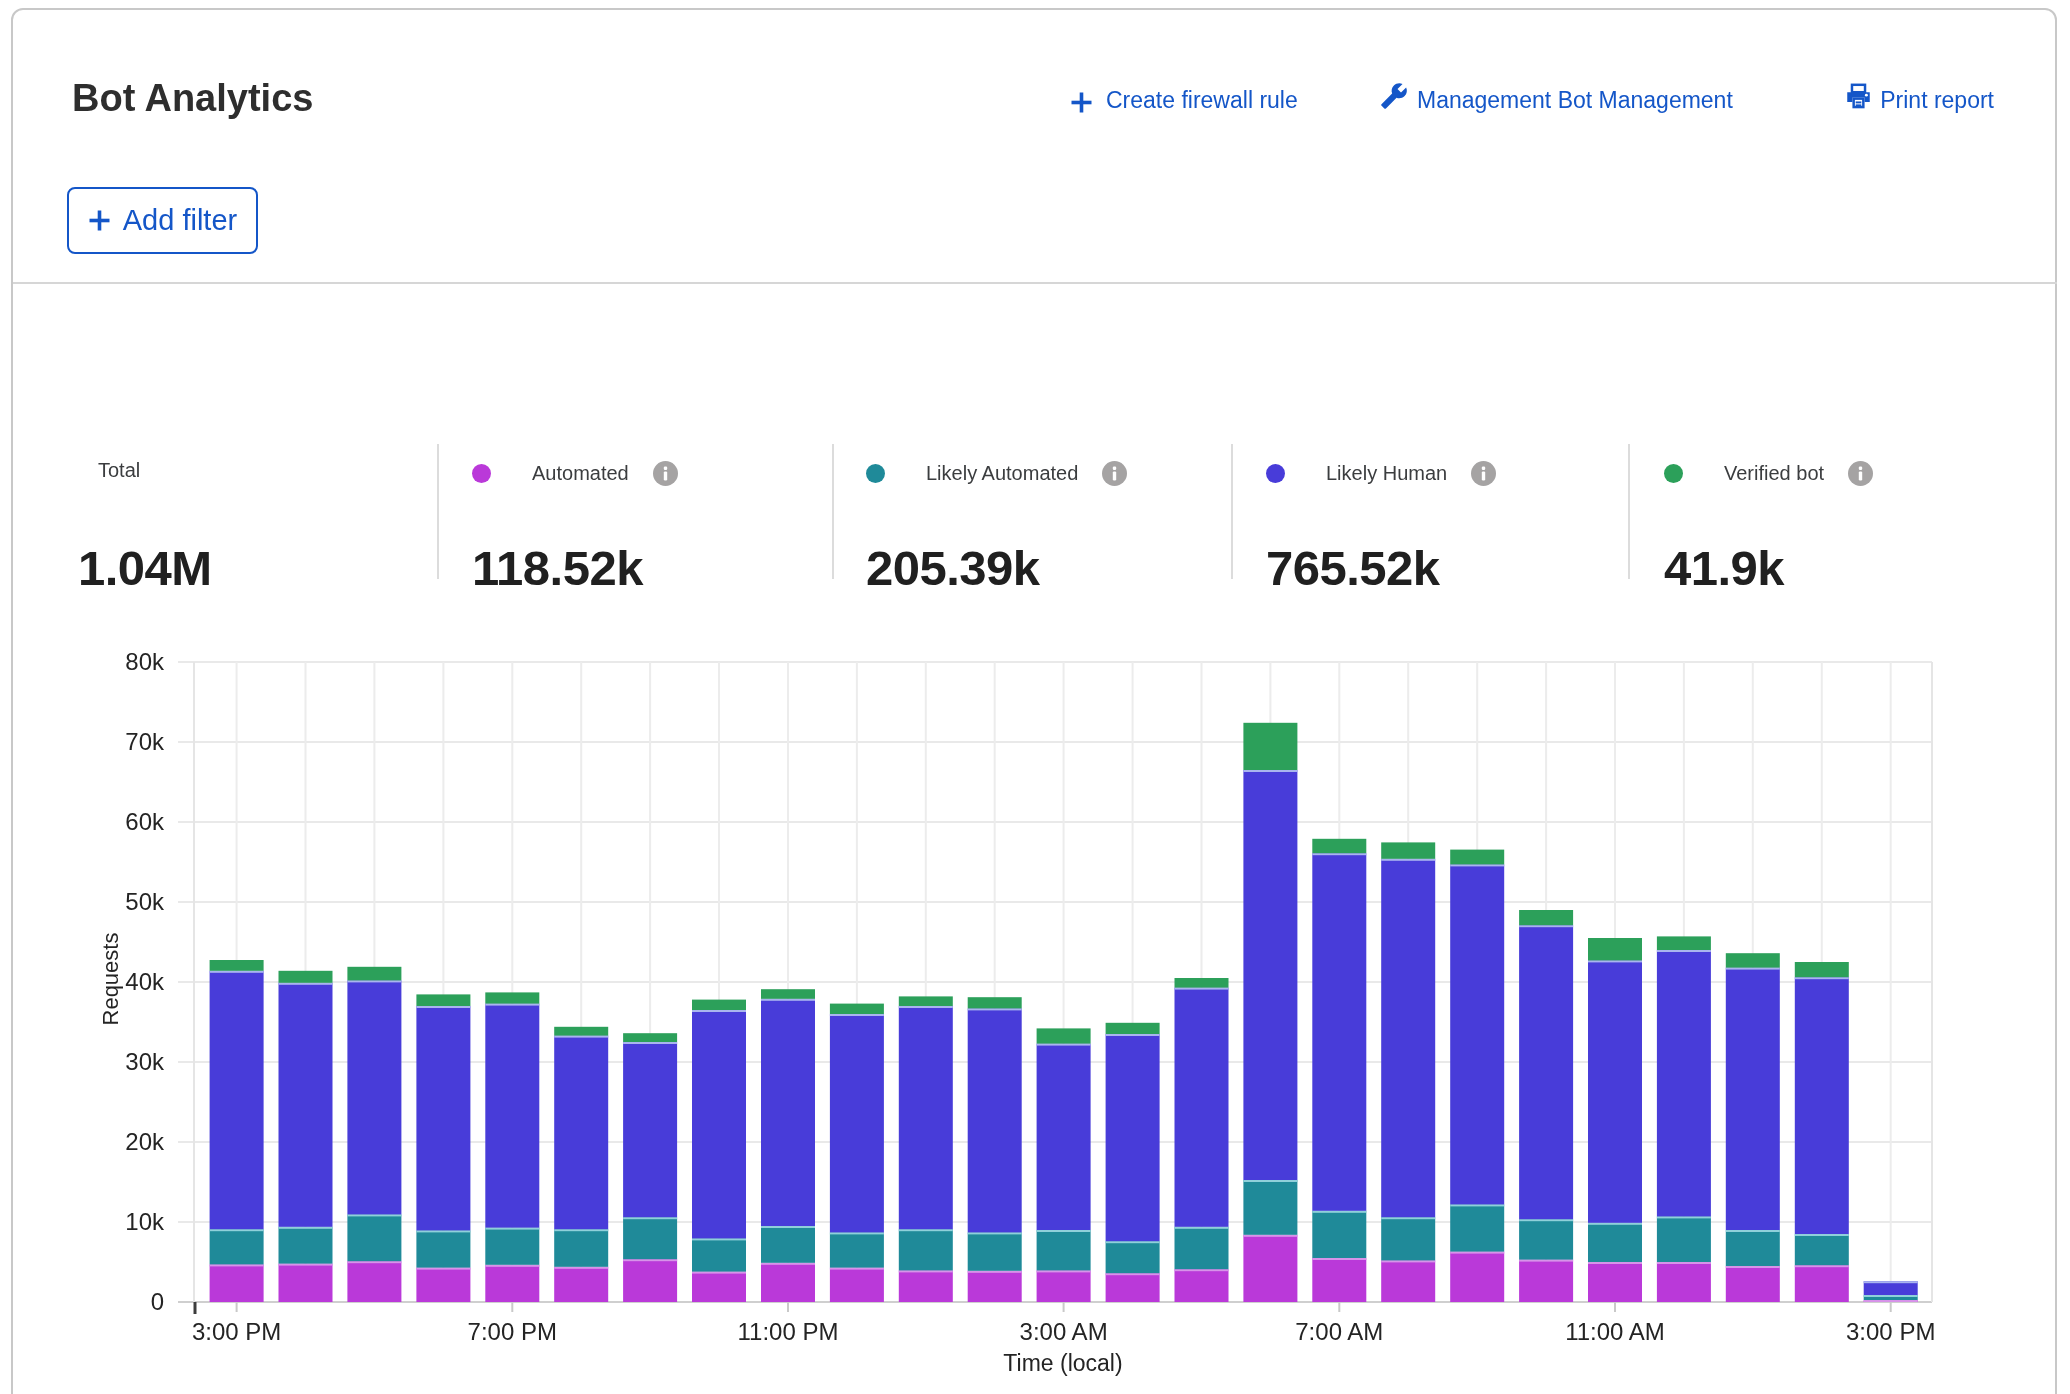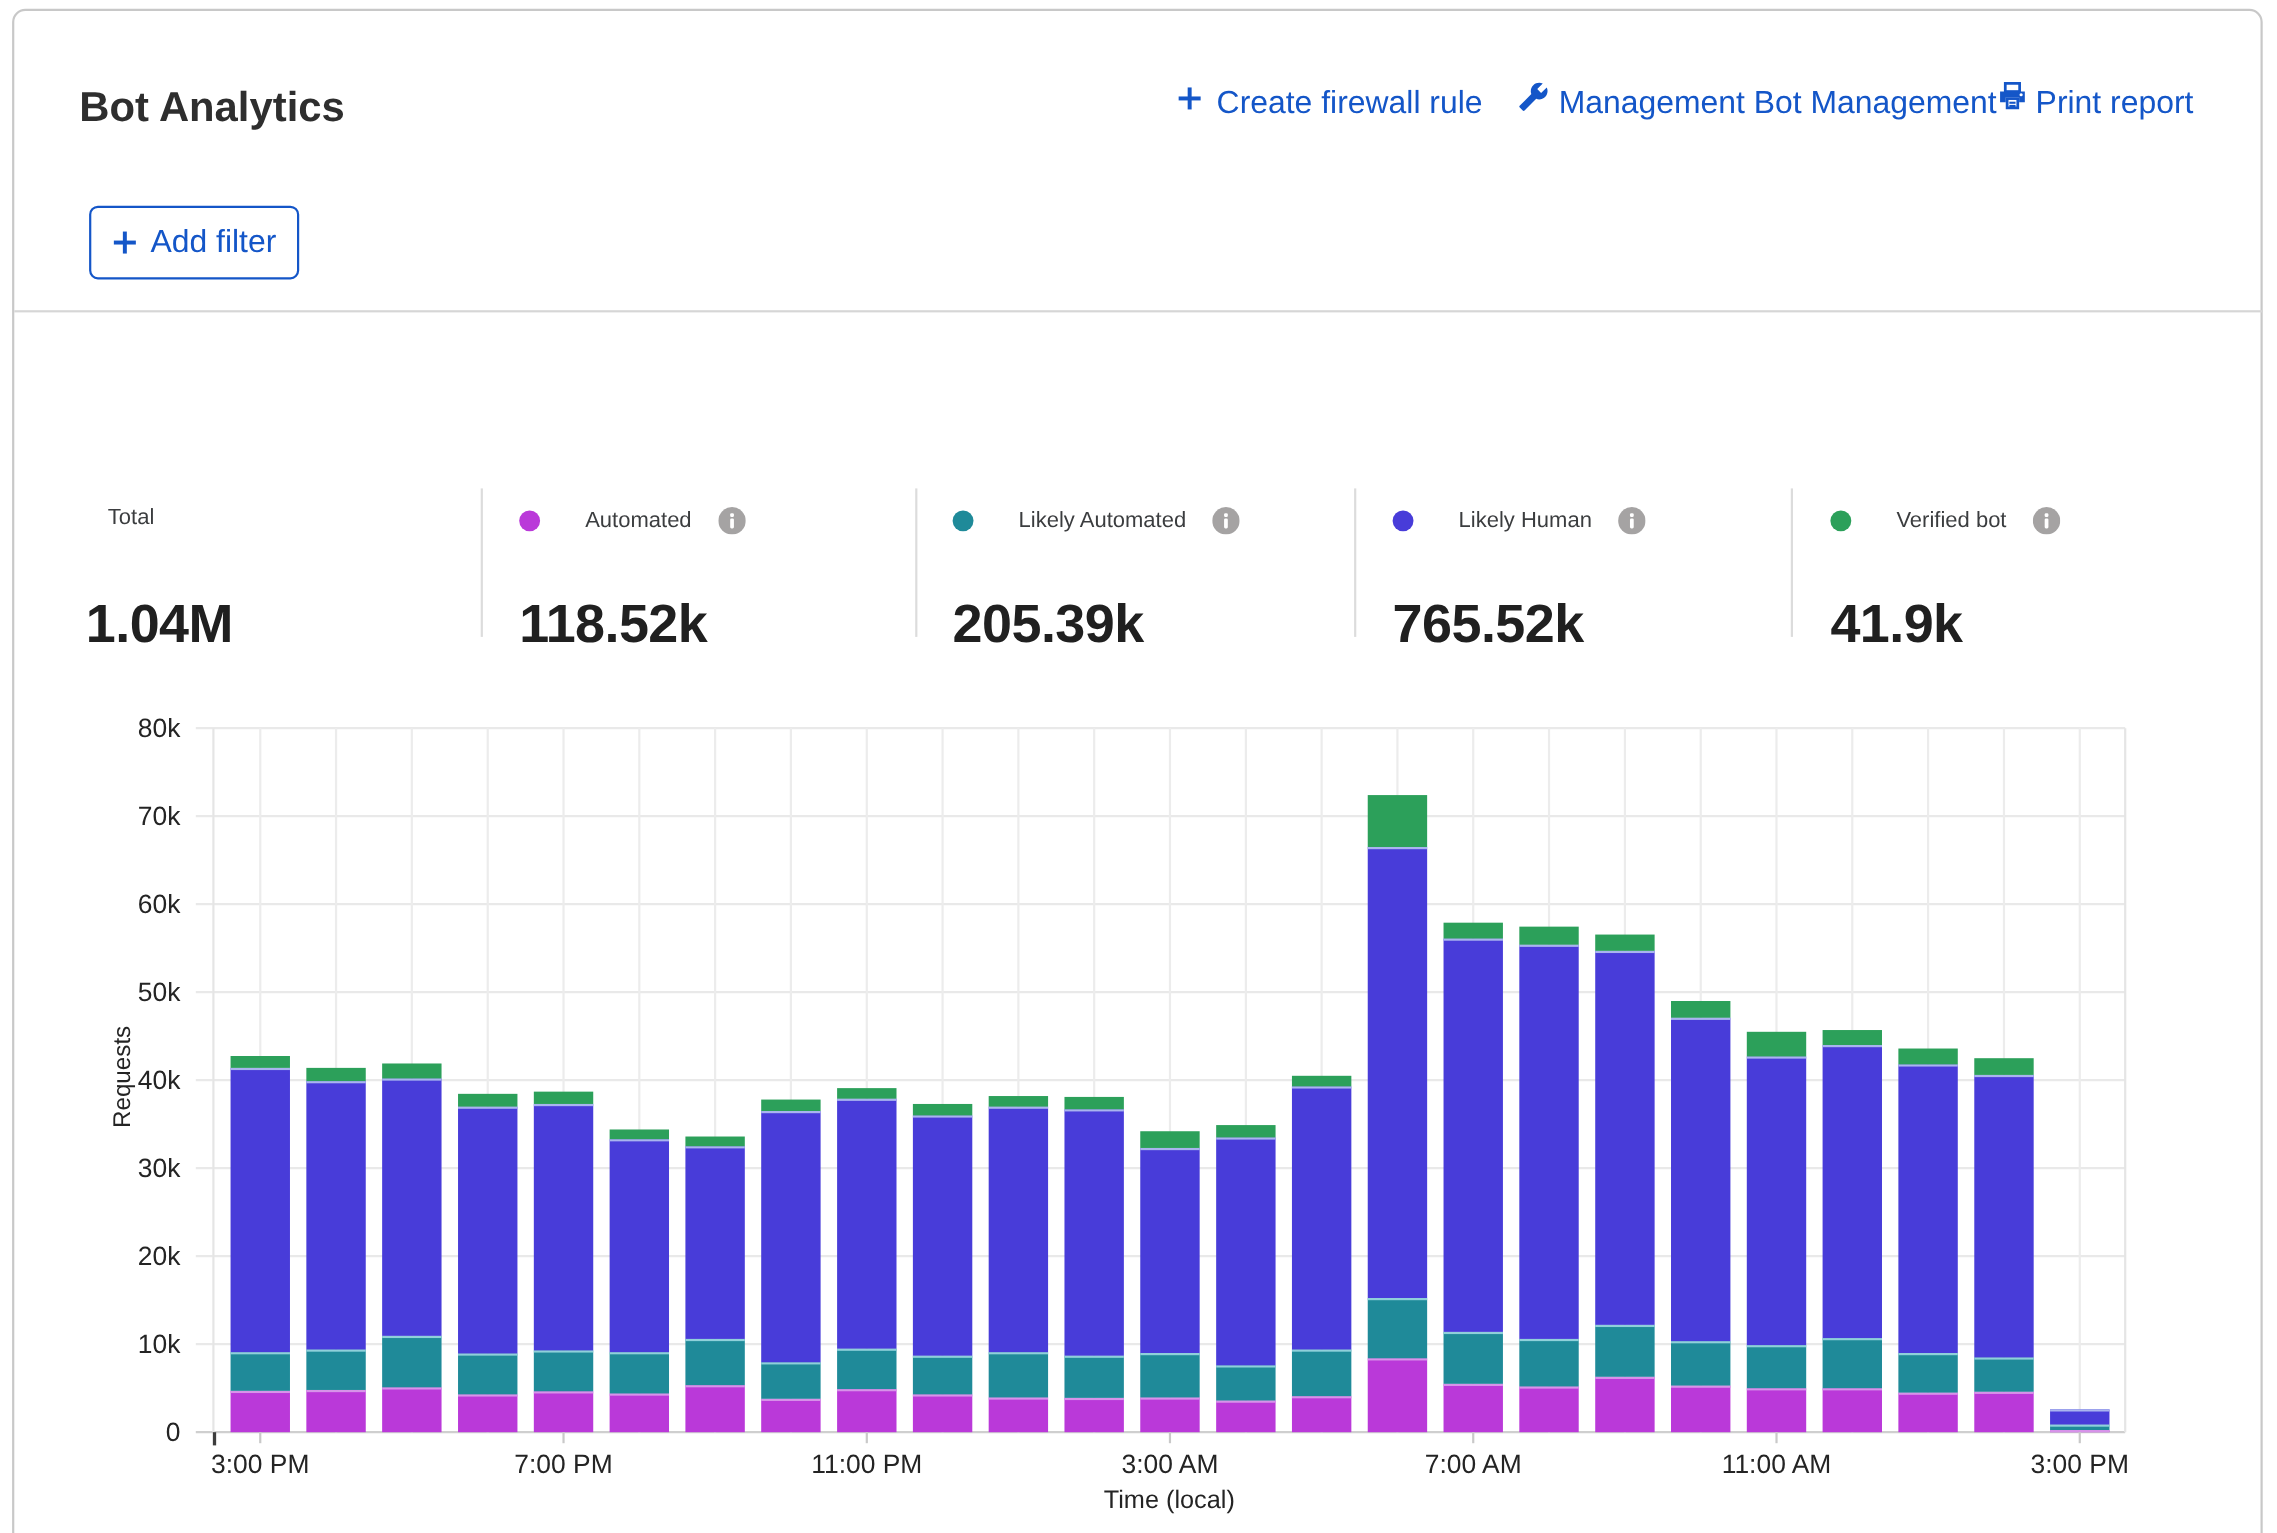--- a/index.html
+++ b/index.html
@@ -1,23 +1,23 @@
 <!DOCTYPE html>
 <html><head><meta charset="utf-8"><style>
 * { margin:0; padding:0; box-sizing:border-box; }
 html,body { width:2070px; height:1394px; background:#fff; font-family:"Liberation Sans", sans-serif; overflow:hidden; }
 #page { position:relative; width:2070px; height:1394px; }
 .card { position:absolute; left:11px; top:8px; width:2046px; height:1420px; border:2px solid #c8c8c8; border-radius:12px; }
 .hdiv { position:absolute; left:13px; top:282px; width:2044px; height:2px; background:#d6d6d6; }
 h1 { position:absolute; left:72px; top:79px; font-size:38px; line-height:1; font-weight:bold; color:#2e2e2e; }
-.lnk { position:absolute; top:78px; display:flex; align-items:flex-start; height:36px; color:#1456c8; font-size:29px; }
+.lnk { position:absolute; top:78px; display:flex; align-items:flex-end; height:36px; color:#1456c8; font-size:23px; }
 .lnk svg { flex:0 0 auto; }
 .lnk svg.up { position:relative; top:-4px; }
 .lnk .t { white-space:nowrap; }
-.btn { position:absolute; left:81px; top:187px; width:191px; height:67px; border:2px solid #1456c8; border-radius:8px; display:flex; align-items:center; justify-content:center; gap:12px; color:#1456c8; font-size:29px; }
+.btn { position:absolute; left:67px; top:187px; width:191px; height:67px; border:2px solid #1456c8; border-radius:8px; display:flex; align-items:center; justify-content:center; gap:12px; color:#1456c8; font-size:29px; }
 .sel { position:absolute; left:1685px; top:172px; width:306px; height:73px; border:2px solid #606060; border-radius:10px; }
 .sel .t { position:absolute; left:20px; top:20px; font-size:29.5px; color:#3a3a3a; }
 .sel .c { position:absolute; right:16px; top:29px; width:0; height:0; border-left:11px solid transparent; border-right:11px solid transparent; border-top:15px solid #696969; }
 .h2row { position:absolute; left:77px; top:358px; display:flex; align-items:center; gap:16px; }
 .h2row .h2 { font-size:31.5px; font-weight:bold; color:#2e2e2e; line-height:1; }
 .dot { position:absolute; top:464px; width:19px; height:19px; border-radius:50%; }
 .slab { position:absolute; top:460px; font-size:20px; color:#3b3d3f; line-height:1; display:flex; align-items:center;margin-left:20px; }
 .slab .info { margin-left:24px; display:inline-flex; }
 .slab .info svg { position:relative; top:1px; }
 .sval { position:absolute; top:516px; font-size:49px; font-weight:bold; color:#202020; line-height:1; letter-spacing:-0.5px;margin-top:28px; }

